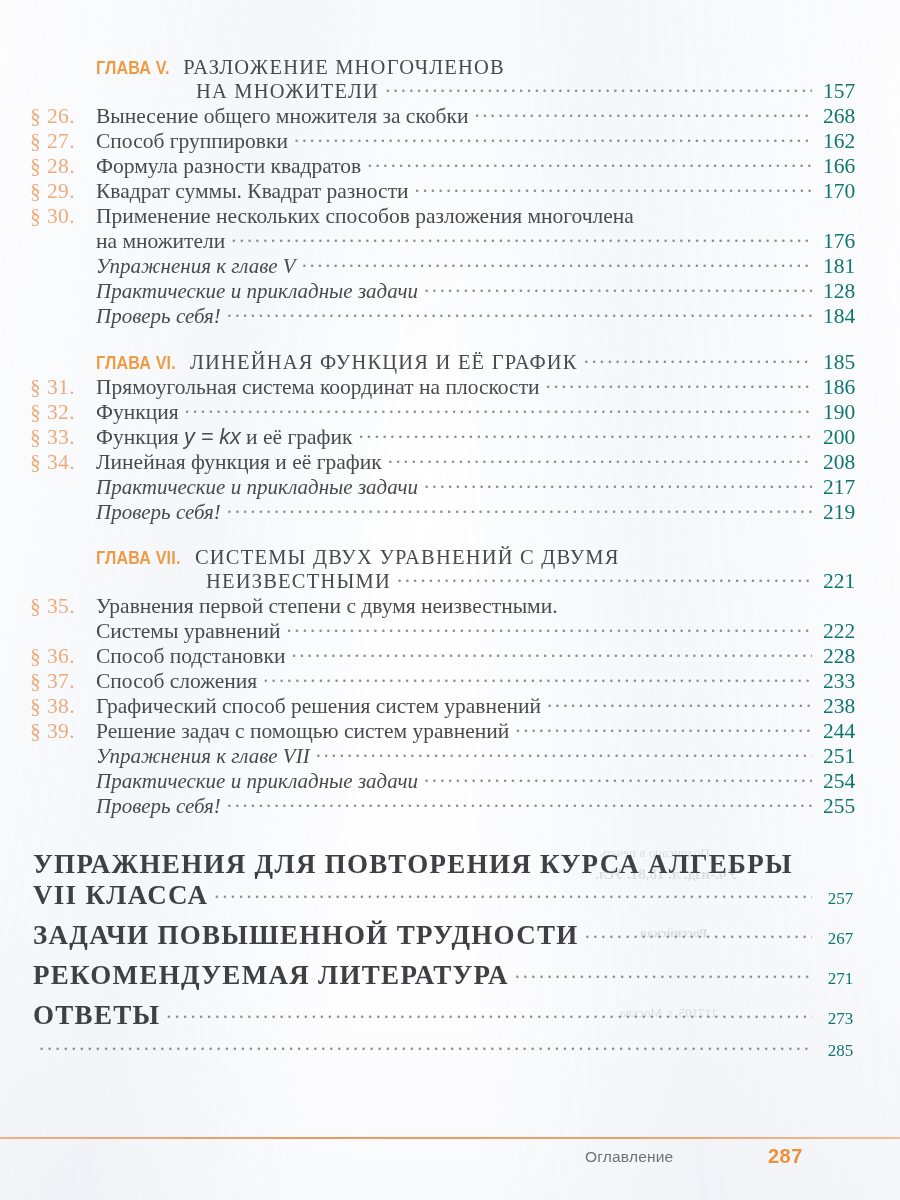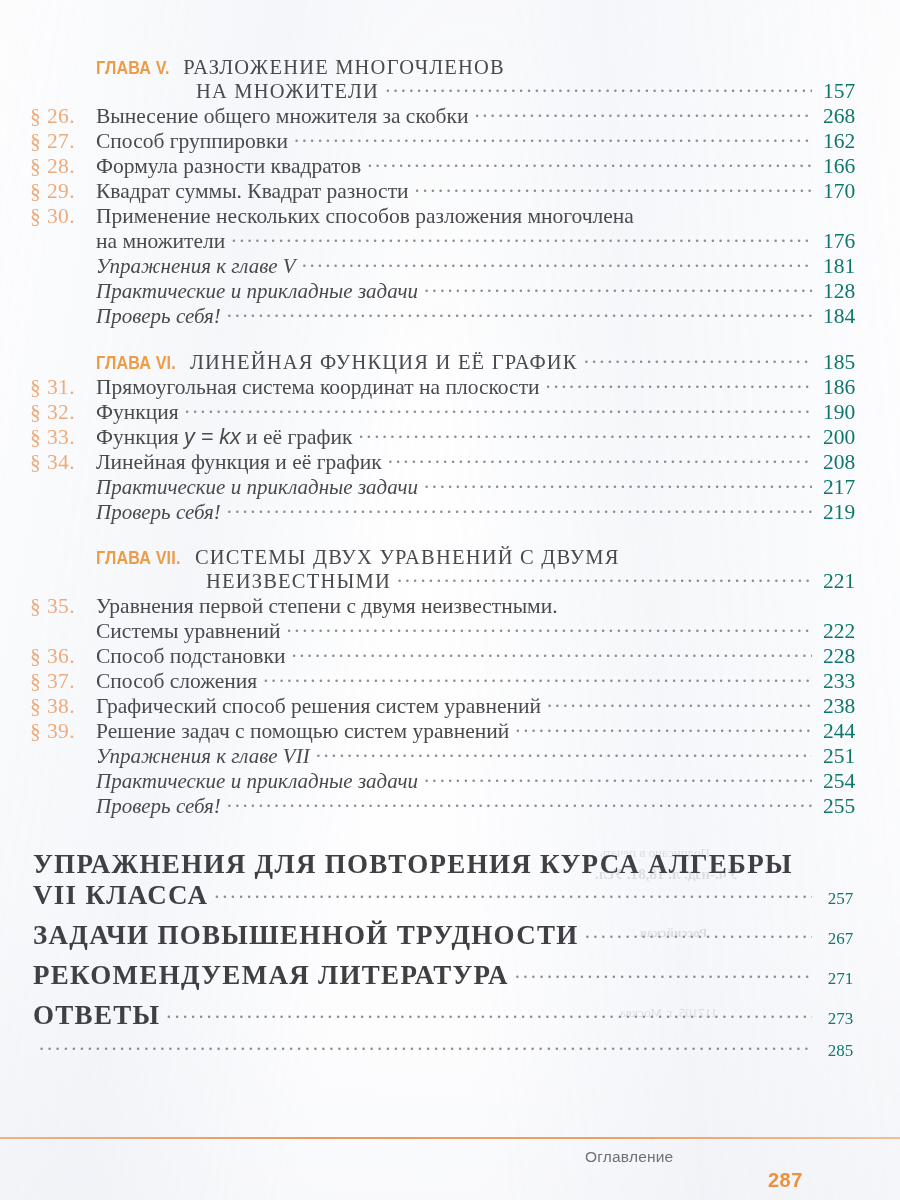--- a/index.html
+++ b/index.html
@@ -178,21 +178,20 @@
   }
   .foot-num {
     position: absolute;
     left: 768px;
     top: -3px;
     font-family: "Liberation Sans", sans-serif;
     font-weight: bold;
     font-size: 20px;
     color: #ef9038;
     letter-spacing: .5px;
-    margin-top: 24px;
   }
 
   
   .ghost {
     position: absolute;
     color: rgba(90,95,110,0.17);
     font-size: 13px;
     font-family: "Liberation Serif", serif;
     transform: scaleX(-1);
     white-space: nowrap;

